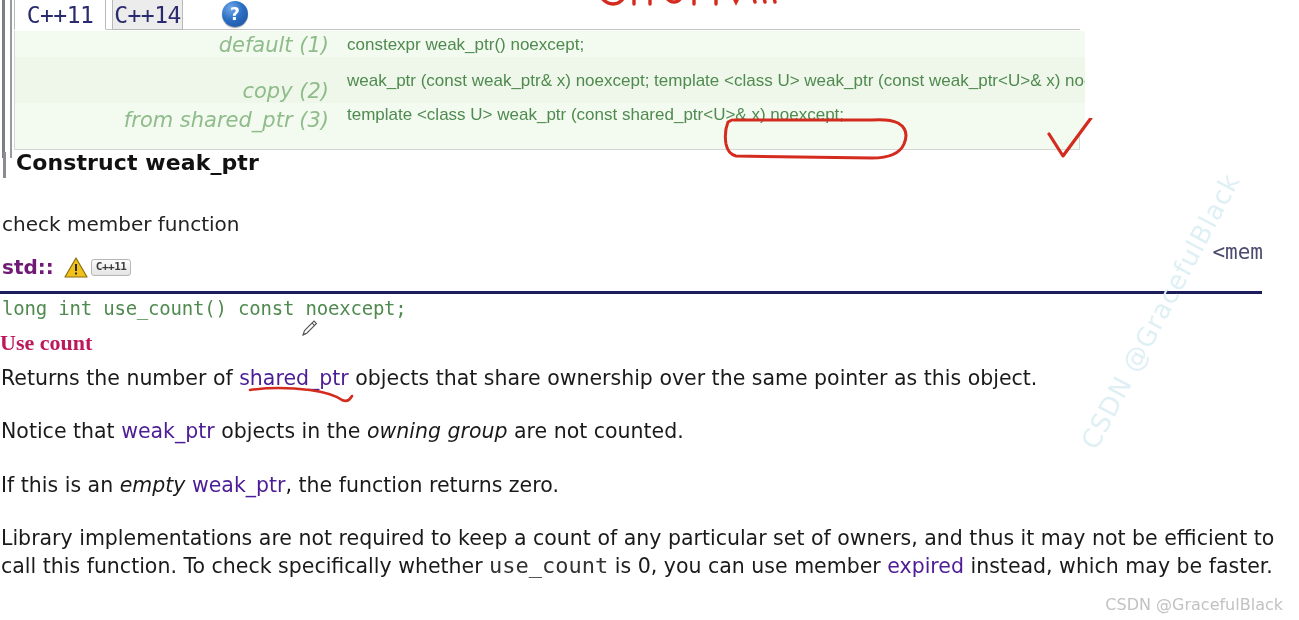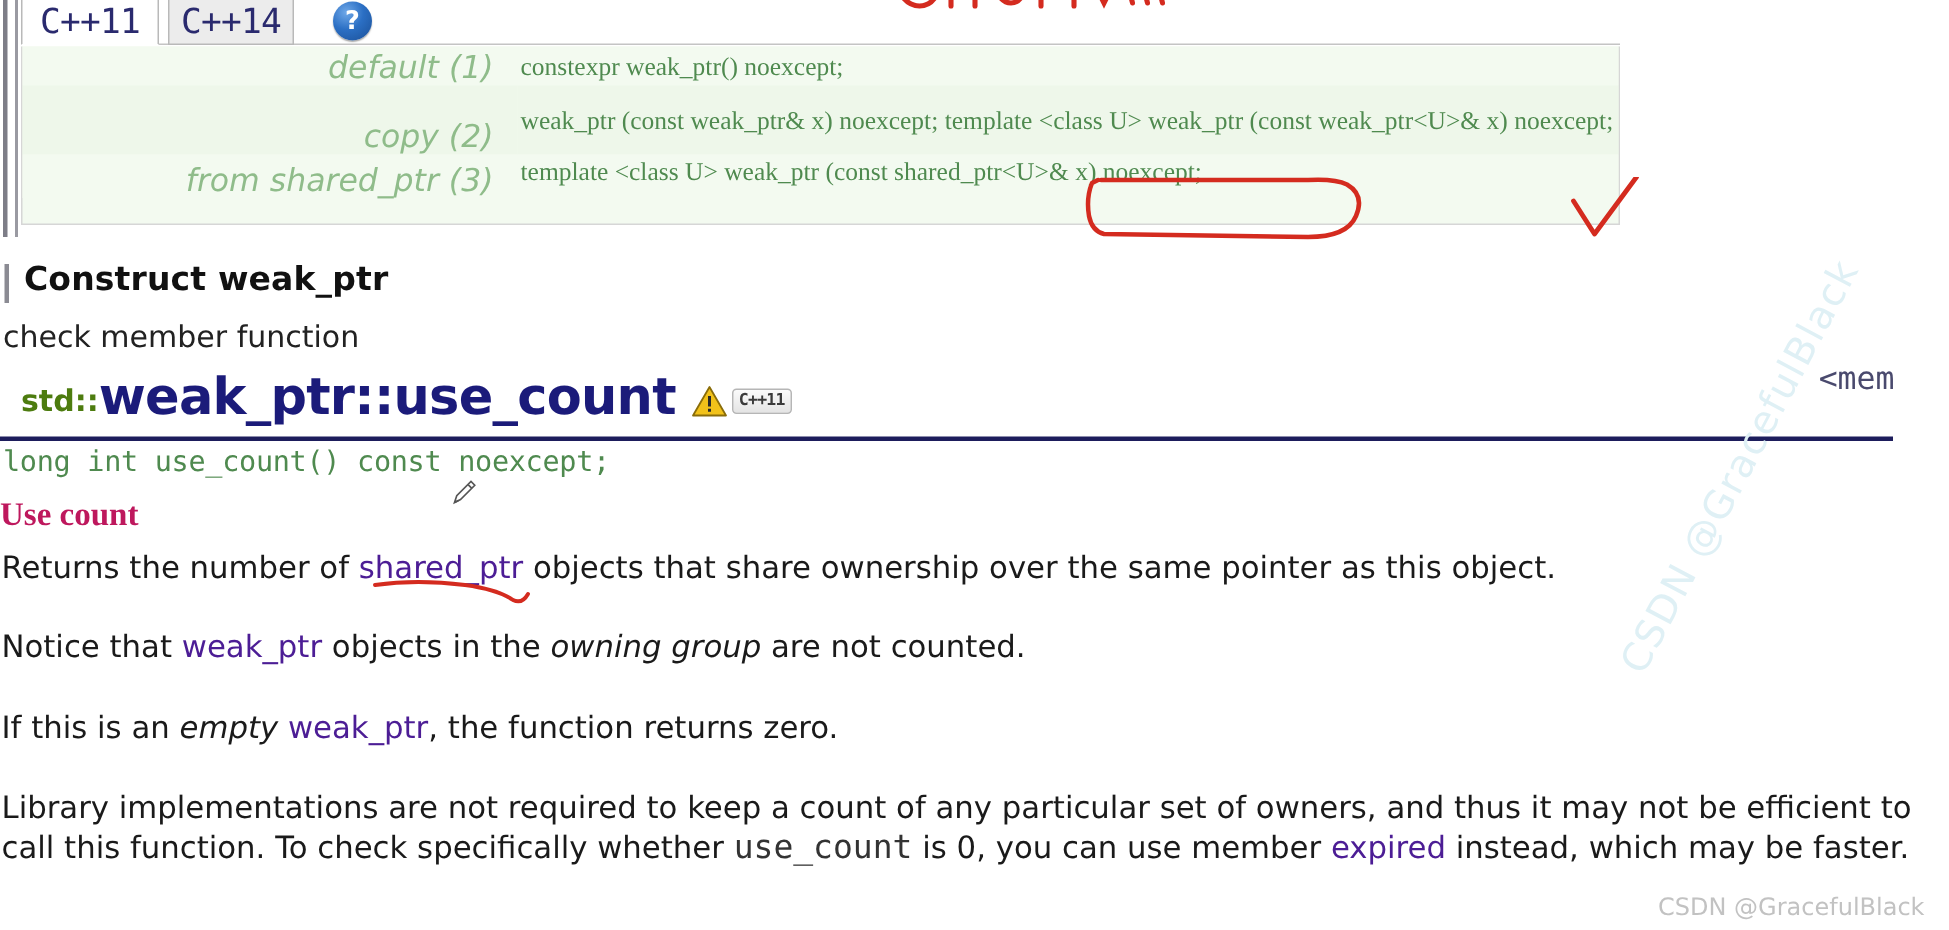--- a/index.html
+++ b/index.html
@@ -55,21 +55,21 @@
     justify-content: center;
     padding: 0 6px;
   }
   #tab-cpp11 {
     left: 0; width: 92px;
     background: #ffffff;
     border-bottom: 1px solid #ffffff;
     z-index: 3;
   }
   #tab-cpp14 {
-    left: 98px; width: 84px;
+    left: 98px; width: 71px;
     background: #ececec;
     border-bottom: 1px solid #b9b9b9;
     z-index: 2;
   }
   #tabs-underline {
     position: absolute;
     left: 0; top: 29px;
     width: 1066px; height: 1px;
     background: #c4c4c4;
   }
@@ -107,21 +107,21 @@
     text-align: right;
     padding-right: 16px;
     font-style: italic;
     font-size: 21px;
     color: #8fbc8a;
     font-family: "DejaVu Sans", sans-serif;
     align-self: end;
     line-height: 1.1;
   }
   .sig-code {
-    font-family: Liberation Serif, serif;
+    font-family: Liberation Sans, sans-serif;
     font-size: 17px;
     color: #4f8a4f;
     line-height: 21px;
     white-space: nowrap;
     padding-left: 2px;
   }
   .cellbg-a { background:#f3faf0; height:100%; display:flex; align-items:center; }
   .cellbg-b { background:#eef7ea; height:100%; display:flex; align-items:center; }
   .cellbg-b2 { background:#f3faf0; height:100%; display:flex; align-items:flex-start; padding-top:1px;}
   .lbl-wrap-a { background:#f3faf0; height:100%; display:flex; align-items:center; justify-content:flex-end; padding-right:16px;}
@@ -130,21 +130,21 @@
   
   .ink { position: absolute; pointer-events: none; }
   #ink-top { left: 590px; top: -14px; }
   #ink-circle { left: 722px; top: 118px; }
   #ink-check { left: 1045px; top: 118px; }
   #ink-underline-shared { left: 248px; top: 384px; }
 
   
   #construct-bar {
     position: absolute;
-    left: 0; top: 176px;
+    left: 0; top: 152px;
     width: 420px; height: 26px; padding-left: 44px;
   }
   #construct-rule {
     position: absolute;
     left: 3px; top: 0;
     width: 3px; height: 26px;
     background: #8b8b93;
   }
   #construct-title {
     position: absolute;
@@ -169,23 +169,22 @@
     position: absolute;
     left: 2px; top: 240px;
     display: flex;
     align-items: flex-end;
     height: 42px;
   }
   #title-std {
     font-family: "DejaVu Sans", sans-serif;
     font-size: 20px;
     font-weight: bold;
-    color: #4d7c0f;
+    color: #701a75;
     padding-bottom: 3px;
-    margin-left: 12px;
   }
   #title-main {
     font-family: "DejaVu Sans", sans-serif;
     font-size: 34px;
     font-weight: bold;
     color: #1b1b7a;
     letter-spacing: -0.5px;
     line-height: 34px;
   }
   #warn-icon {
@@ -358,21 +357,20 @@
 
 <div id="construct-bar">
   <div id="construct-rule"></div>
   <div id="construct-title">Construct weak_ptr</div>
 </div>
 
 <div id="kind-line">check member function</div>
 
 <div id="title-row">
   <span id="title-std">std::</span>
-  <span id="title-main">weak_ptr::use_count</span>
 
   <span id="warn-icon">
     <svg width="24" height="21" viewBox="0 0 24 21">
       <path d="M12 1 L23 20 L1 20 Z" fill="#f2c21a" stroke="#8a6d0a" stroke-width="1.2" stroke-linejoin="round"></path>
       <rect x="11" y="7" width="2" height="7" fill="#2a2a2a"></rect>
       <rect x="11" y="15.5" width="2" height="2" fill="#2a2a2a"></rect>
     </svg>
   </span>
 
   <span id="cpp11-badge">C++11</span>

